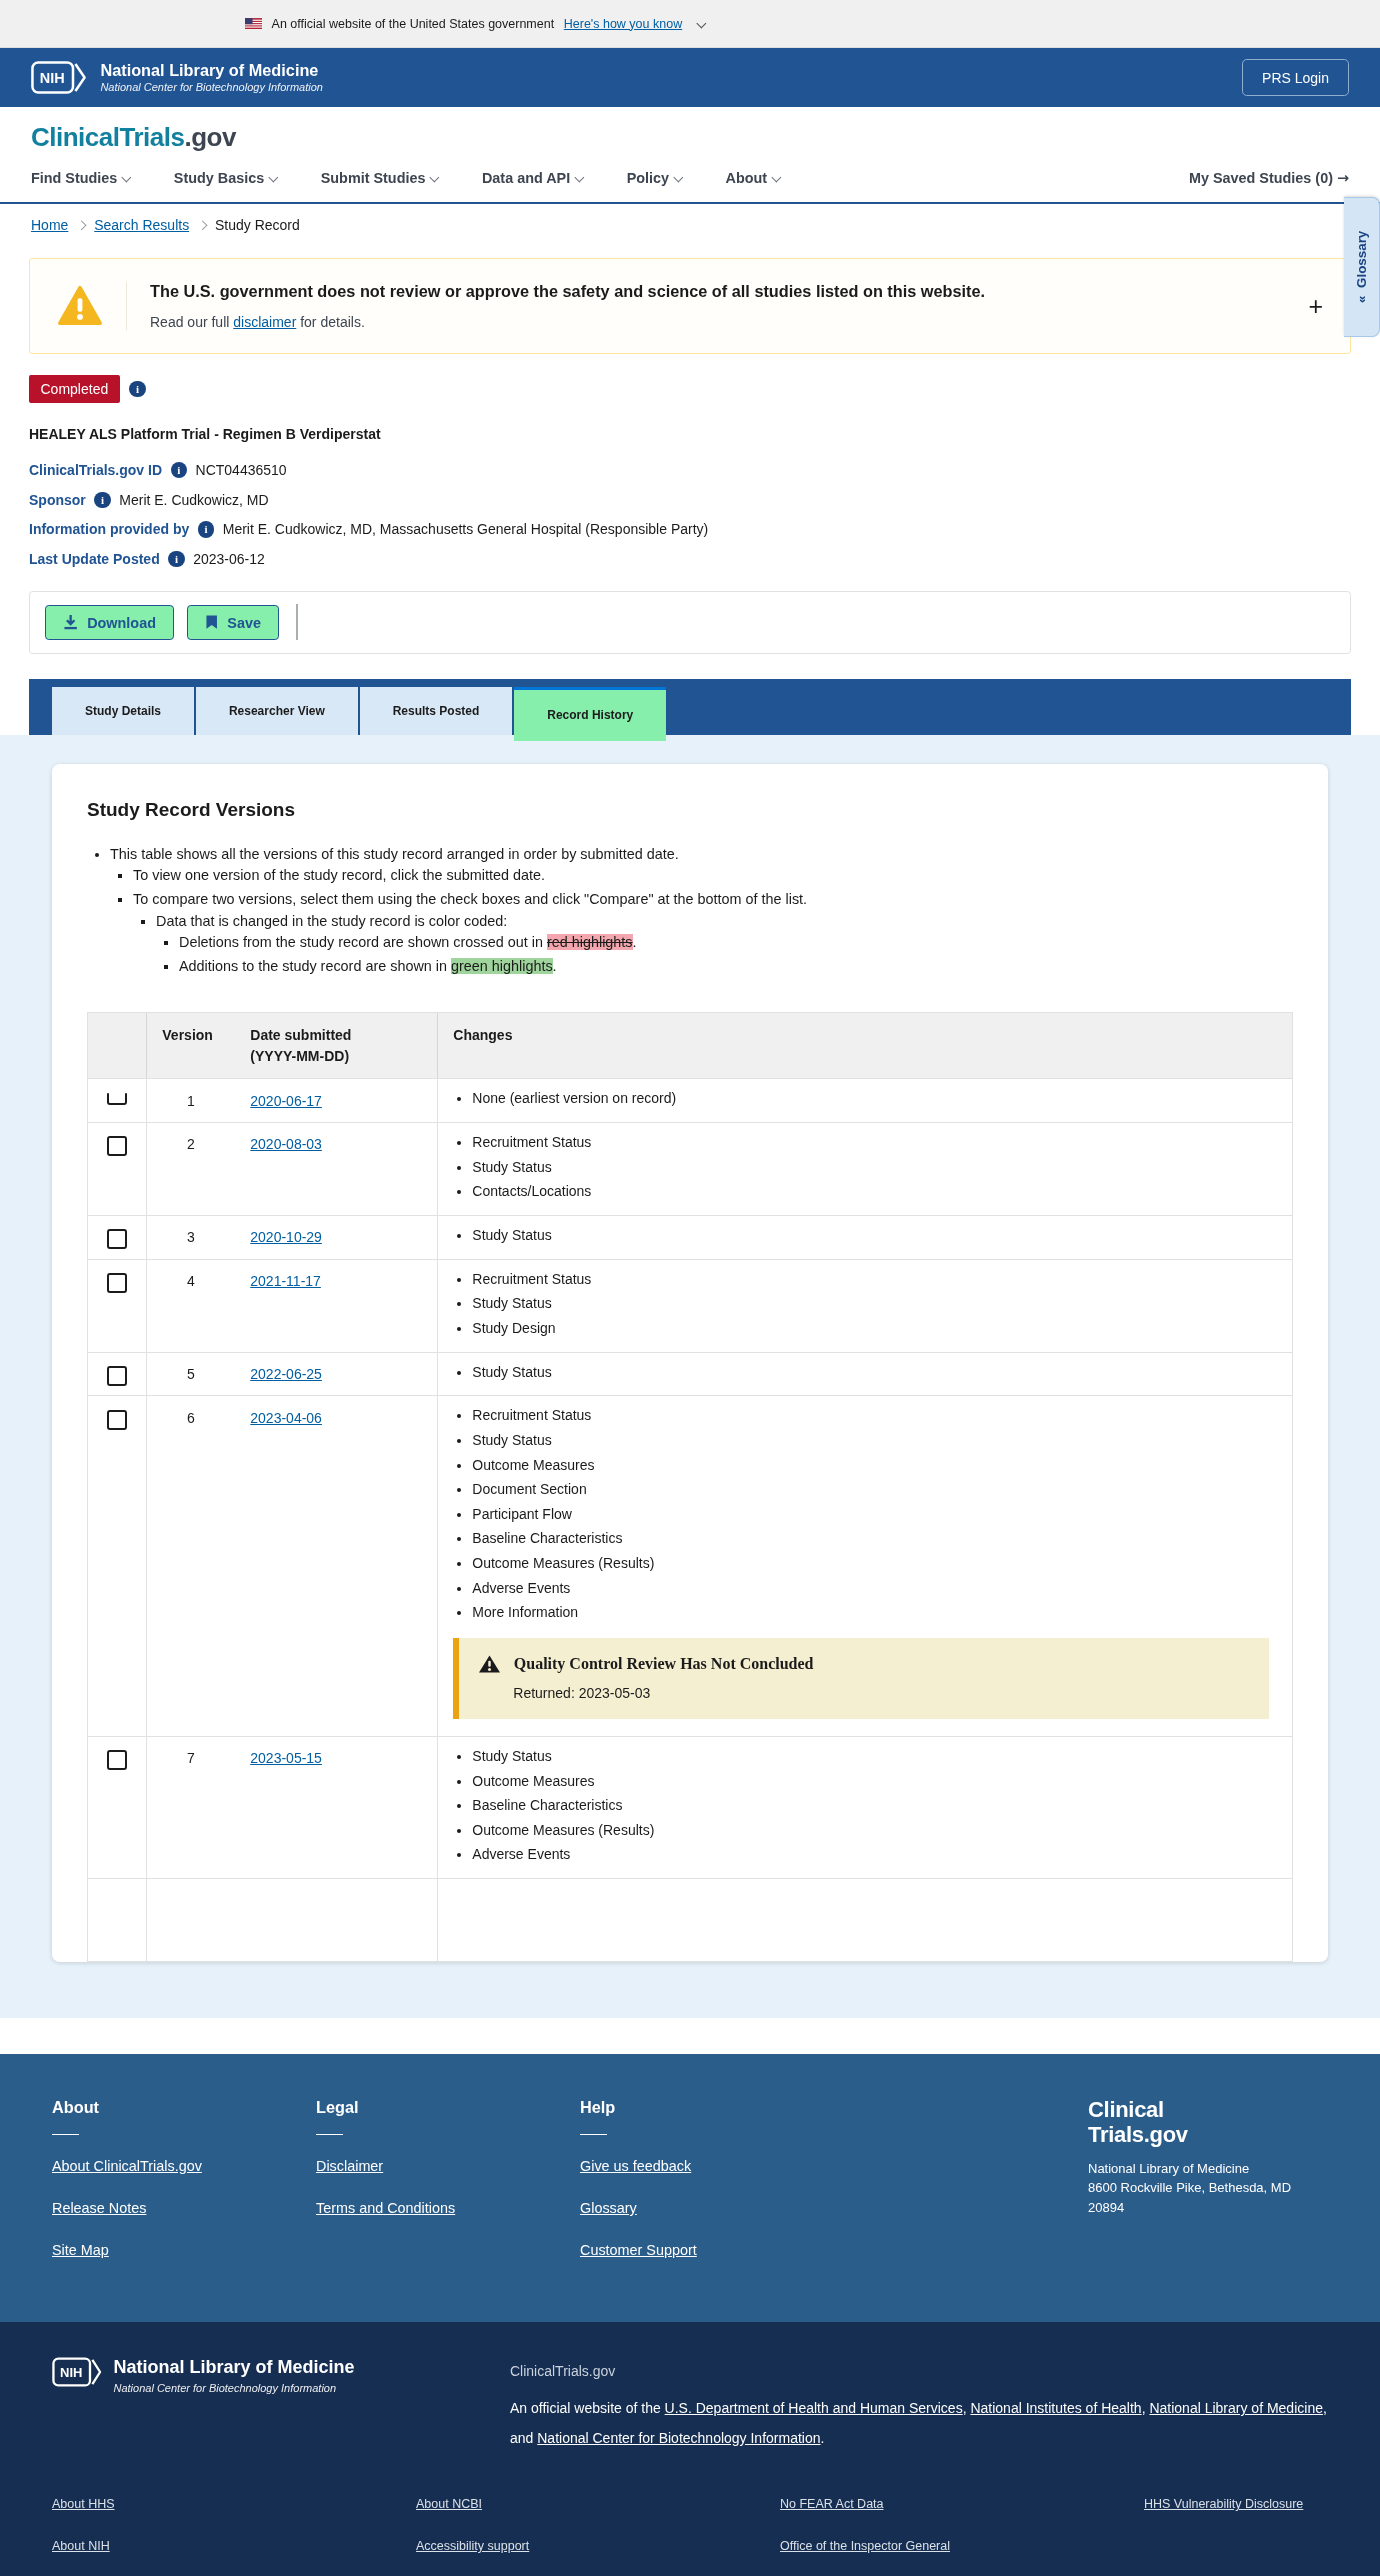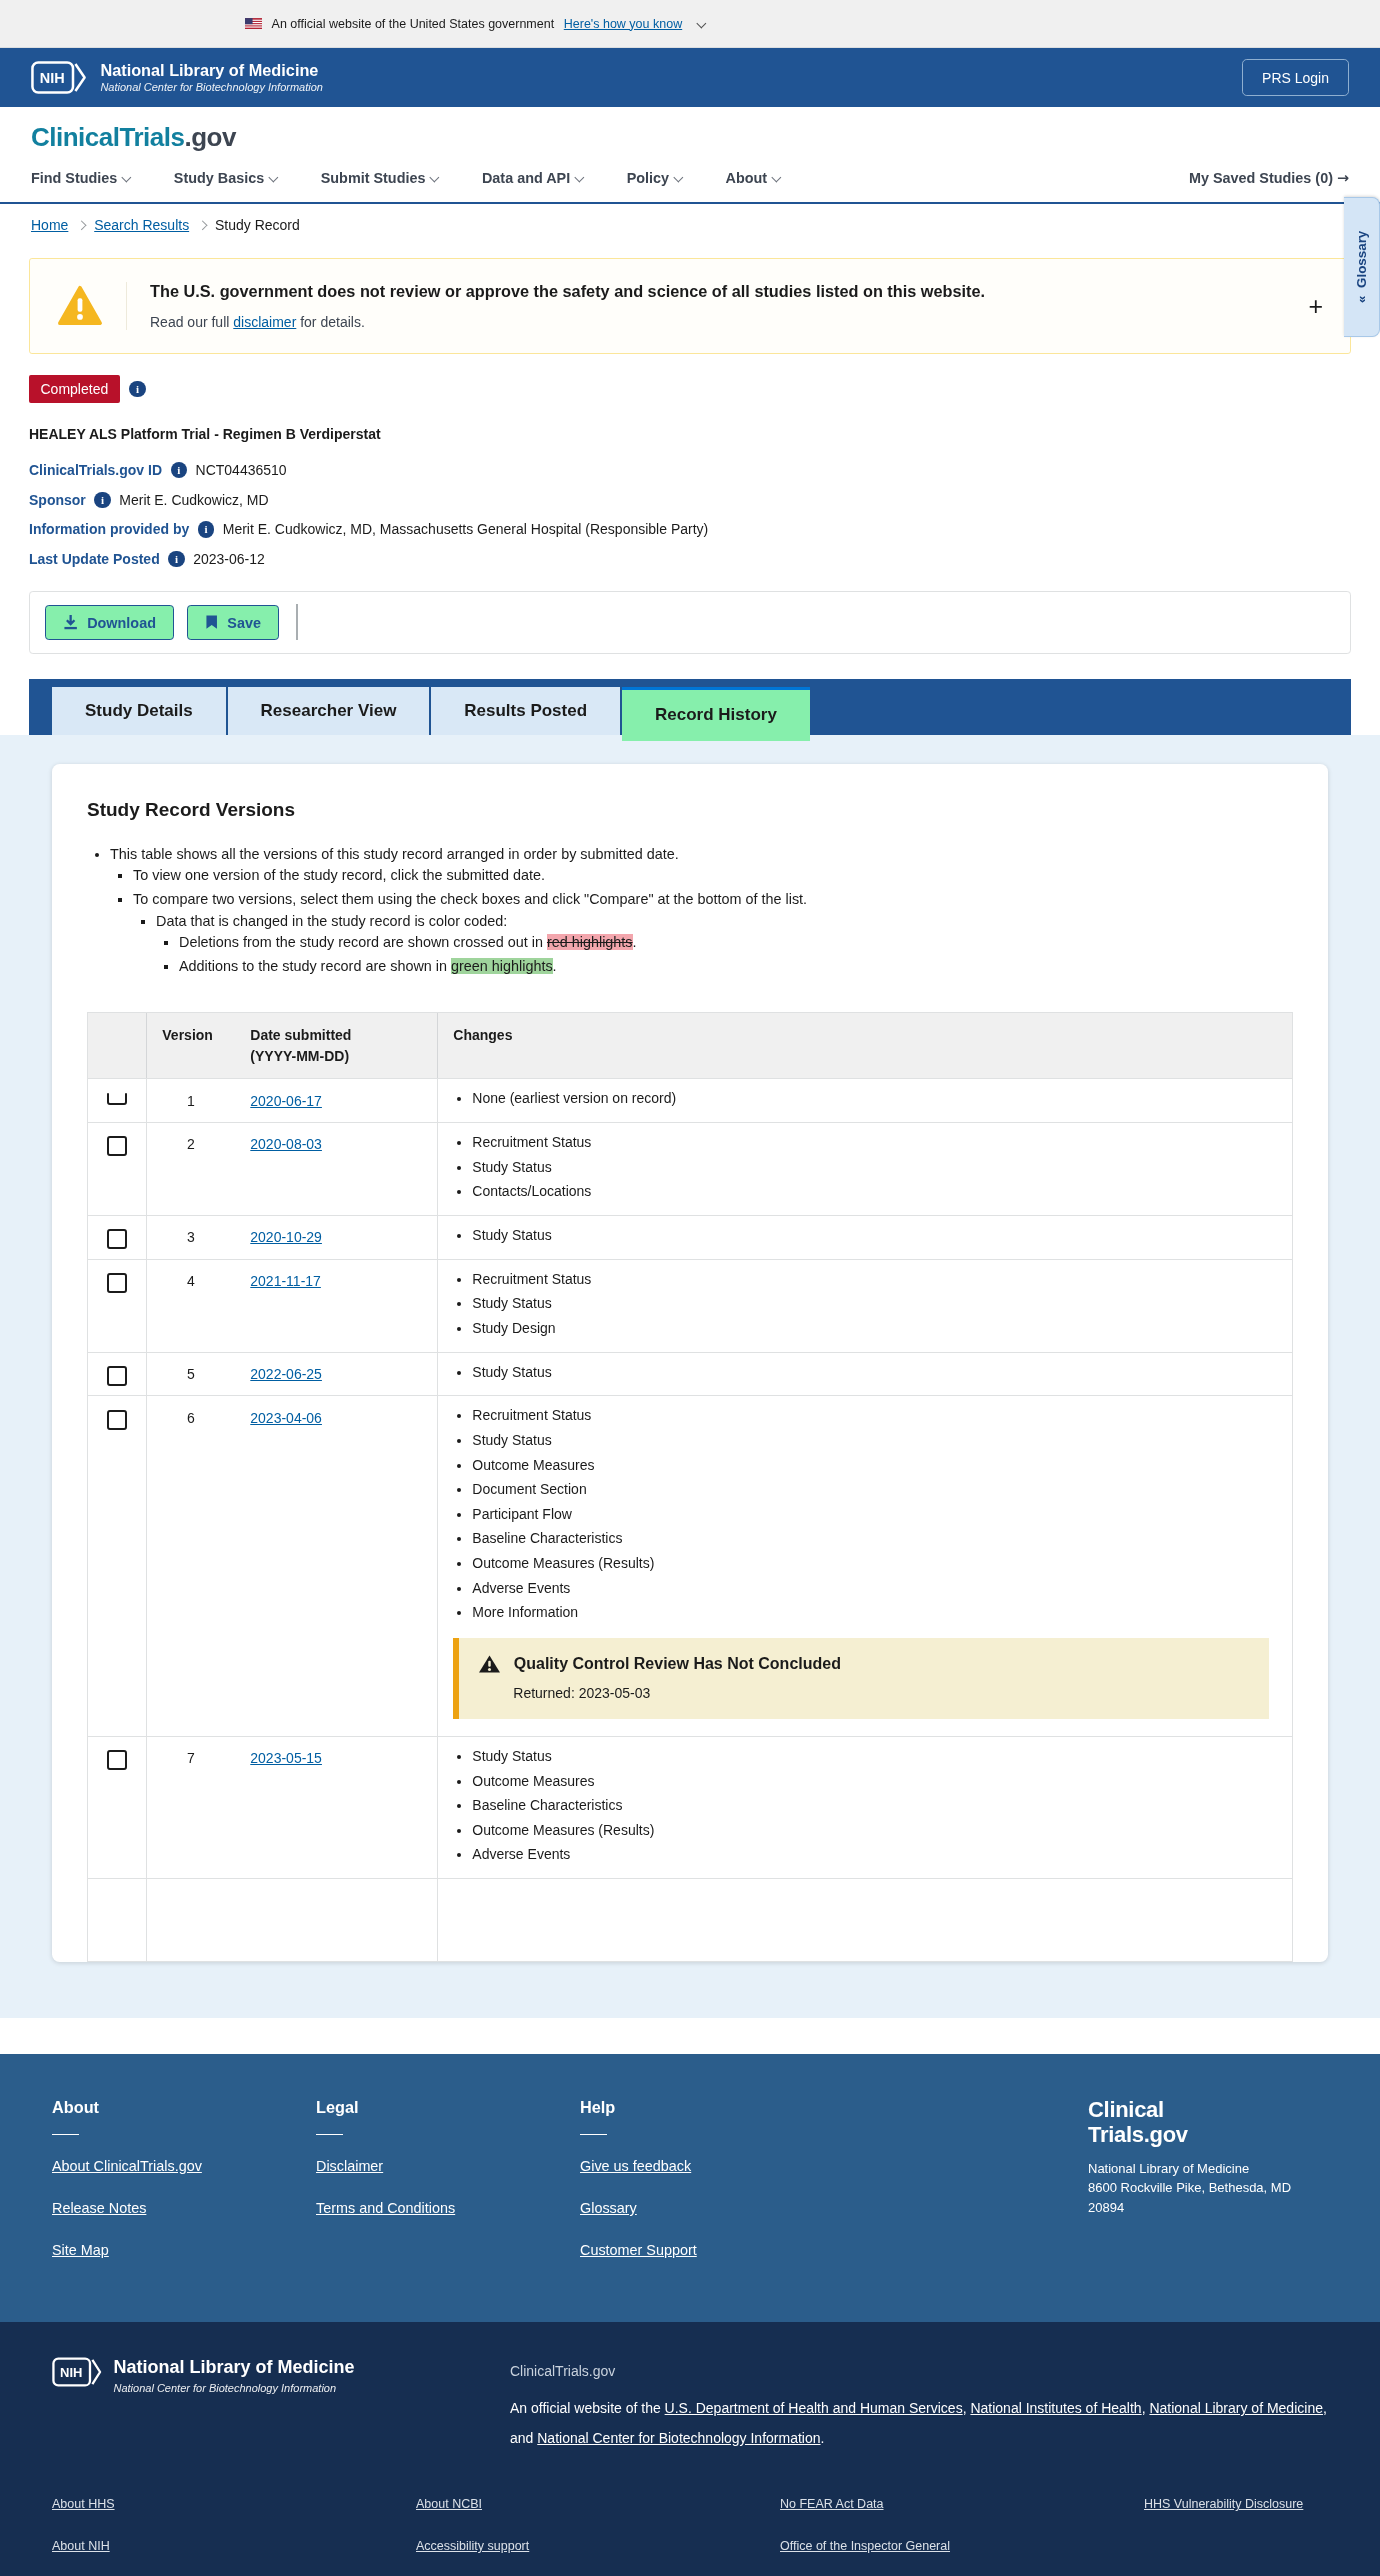--- a/index.html
+++ b/index.html
@@ -59,21 +59,21 @@
   .field-row { display:flex; align-items:center; gap:8.6px; padding:6.7px 0; font-size:14px; }
   .field-label { color:#205493; font-weight:bold; }
 
   
   .action-bar { margin:17px 29px 0; border:1px solid #dfe1e2; border-radius:3.8px; padding:12.5px 15.3px; display:flex; gap:13.4px; align-items:center; }
   .btn-outline { display:inline-flex; gap:8.6px; align-items:flex-end; border:1.9px solid #205493; border-radius:3.8px; padding:8.6px 17px; color:#205493; font-weight:bold; font-size:14.4px; background:#86efac; cursor:pointer; font-family:inherit;}
   .v-divider { width:1.9px; height:36px; background:#a9aeb1; margin-left:3.8px; }
 
   
   .tab-bar { margin:25px 29px 0; background:#205493; height:56px; display:flex; align-items:flex-end; padding-left:23px; position:relative; z-index:2;}
-  .tab { background:#d9e8f6; color:#1b1b1b; font-size:17px; font-weight:600; padding:0 33px; height:48px; display:flex; align-items:center; margin-right:1.9px; cursor:pointer;text-align:right; }
+  .tab { background:#d9e8f6; color:#1b1b1b; font-size:12px; font-weight:600; padding:0 33px; height:48px; display:flex; align-items:center; margin-right:1.9px; cursor:pointer;text-align:right; }
   .tab.active { background:#86efac; font-weight:bold; border-top:3.8px solid #0076d6; height:54px; margin-bottom:-5.7px; }
 
   
   .content-panel { background:#e7f1f9; padding:29px 52px 56px; position:relative; z-index:1; margin-top:0; }
   .card { background:#fff; border-radius:7.7px; box-shadow:0 1px 4.8px rgba(0,0,0,.14); padding:35px 35px 0; }
   .card h2 { font-size:19px; margin:0 0 21px; }
   .intro ul { margin:0; padding-left:23px; font-size:14.4px; }
   .intro > ul { list-style:disc; }
   .intro ul ul { list-style:square; margin-top:1.9px;}
   .intro li { padding:3.8px 0; }
@@ -94,21 +94,21 @@
   .c-date a { color:#005ea2; }
   .c-changes { padding:6.7px 15.3px 11.5px; }
   .c-changes ul { margin:0; padding-left:19px; list-style:disc; }
   .c-changes li { padding:4.3px 0; }
   .checkbox { width:20px; height:20px; border:2.4px solid #1b1b1b; border-radius:2.9px; background:#fff; cursor:pointer; flex:none;}
   .clip .checkbox { clip-path:inset(42% 0 0 0); margin-top:-7.7px; }
   .vt-empty-foot { height:82px; }
 
   
   .qc-notice { margin:13.4px 7.7px 5.8px 0; background:#f5efd2; border-left:6.7px solid #eda211; padding:16.3px 19px 18px; }
-  .qc-title-row { display:flex; align-items:center; gap:12.5px; font-size:16px; font-weight:bold; }
+  .qc-title-row { display:flex; align-items:center; gap:12.5px; font-size:16px; font-weight:bold;font-family:Liberation Serif, serif; }
   .qc-returned { margin:10.5px 0 0 35px; font-size:14px; font-weight:normal; }
 
   
   .footer-mid { background:#2b5d8b; color:#fff; padding:44px 52px 38px; display:flex; margin-top:36px; }
   .fm-col { width:264px; }
   .fm-col h3 { font-size:16.3px; margin:0; }
   .fm-rule { width:27px; border:none; border-top:1.9px solid #fff; margin:17px 0 23px 0; }
   .fm-col a { display:block; color:#fff; font-size:14.4px; margin-bottom:26px; width:max-content;}
   .fm-brand { margin-left:auto; width:240px; }
   .fm-brand-name { font-size:22px; font-weight:800; line-height:1.12; letter-spacing:-0.3px;}

